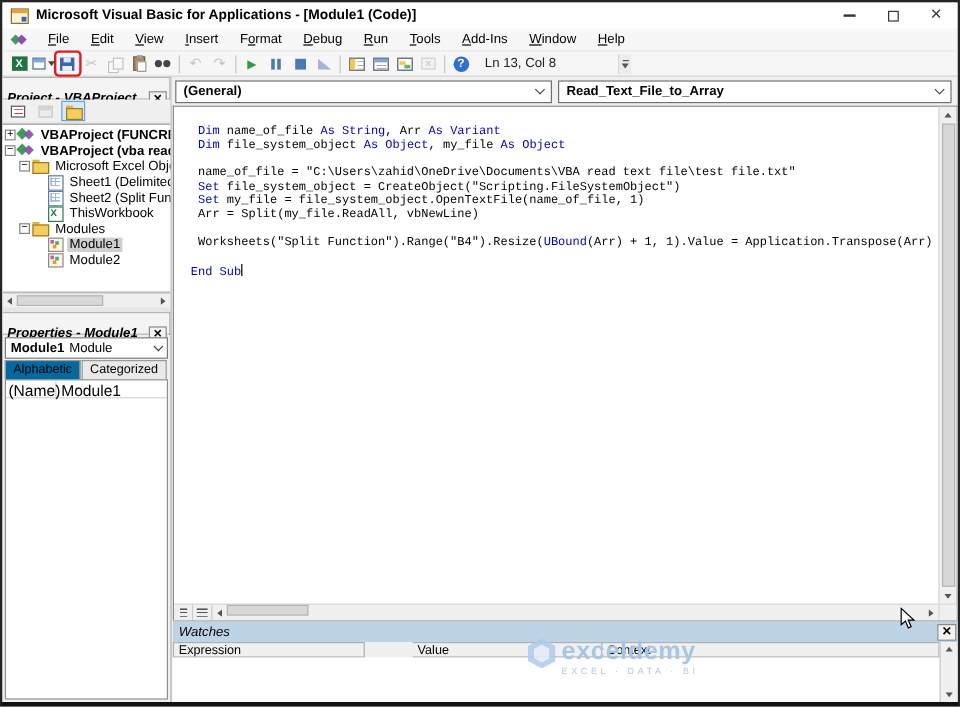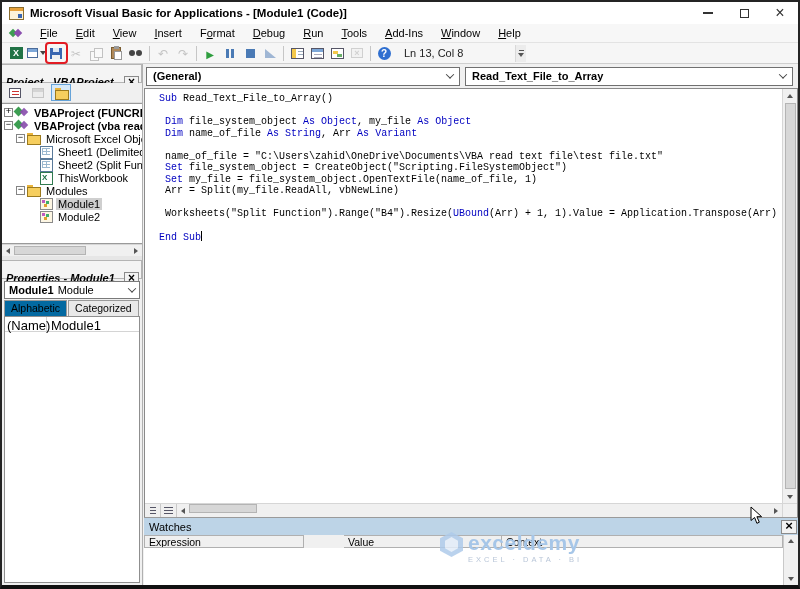--- a/index.html
+++ b/index.html
@@ -167,21 +167,21 @@
   .hscroll-row{height:14px;display:flex;flex:none;border-top:1px solid #d6d6d6;background:#f0f0f0;}
   .pv-btn{width:16px;height:100%;border-right:1px solid #c9c9c9;display:flex;align-items:center;justify-content:center;flex:none;cursor:default;background:#efefef;}
   .i-procview{width:6px;height:7px;background:repeating-linear-gradient(#556 0 1px,transparent 1px 3px);}
   .i-fullview{width:9px;height:7px;background:repeating-linear-gradient(#556 0 1px,transparent 1px 3px);}
   .code-hthumb{width:68px;}
   .sb-corner{width:15px;height:100%;background:#f0f0f0;border-left:1px solid #d6d6d6;flex:none;}
 
   
   .watches{height:68px;flex:none;display:flex;flex-direction:column;border-top:1px solid #9a9a9a;position:relative;background:#fff;margin-left:1px;}
   .watch-head{height:17px;background:#bdd4e7;display:flex;align-items:center;padding:0 1px 0 5px;flex:none;}
-  .watch-title{font-size:11px;color:#000;flex:1;}
+  .watch-title{font-size:11px;color:#000;flex:1;font-style:italic;}
   .watch-x{width:16px;height:14px;border:1px solid #8a8a8a;background:#f2f2f2;display:flex;align-items:center;justify-content:center;flex:none;cursor:default;}
   .watch-x::after{content:"×";font:bold 13px/1 "Liberation Sans",sans-serif;margin-top:-2px;}
   .watch-body{flex:1;display:flex;min-height:0;}
   .watch-cols{flex:1;display:flex;flex-direction:column;min-width:0;}
   .watch-colrow{height:13px;display:flex;flex:none;background:#f0f0f0;}
   .wcol{border:1px solid #b0b0b0;border-left:none;font-size:10.5px;padding:0 0 0 4px;line-height:12px;white-space:nowrap;overflow:hidden;flex:none;cursor:default;}
   .wcol:first-child{border-left:1px solid #b0b0b0;}
   .watch-rows{flex:1;background:#fff;}
   .watch-vscroll{width:15px;background:#f0f0f0;border-left:1px solid #c9c9c9;display:flex;flex-direction:column;flex:none;}
   .watch-vscroll .sb-btn{height:12px;width:100%;}
@@ -423,24 +423,23 @@
         </div>
         <div class="codecombo right">
           <span>Read_Text_File_to_Array</span>
           <span class="chev"></span>
         </div>
       </div>
 
       <div class="code-window">
         <div class="code-main">
           <div class="code-text" id="code-text">
-              <div class="code-line"><span class="kw">Sub</span><span> Read_Text_File_to_Array()</span></div>
               <div class="code-line">&nbsp;</div>
+              <div class="code-line"><span> </span><span class="kw">Dim</span><span> name_of_file </span><span class="kw">As</span><span> </span><span class="kw">String</span><span>, Arr </span><span class="kw">As</span><span> </span><span class="kw">Variant</span></div>
               <div class="code-line"><span> </span><span class="kw">Dim</span><span> file_system_object </span><span class="kw">As</span><span> </span><span class="kw">Object</span><span>, my_file </span><span class="kw">As</span><span> </span><span class="kw">Object</span></div>
-              <div class="code-line"><span> </span><span class="kw">Dim</span><span> name_of_file </span><span class="kw">As</span><span> </span><span class="kw">String</span><span>, Arr </span><span class="kw">As</span><span> </span><span class="kw">Variant</span></div>
               <div class="code-line">&nbsp;</div>
               <div class="code-line"><span> name_of_file = "C:\Users\zahid\OneDrive\Documents\VBA read text file\test file.txt"</span></div>
               <div class="code-line"><span> </span><span class="kw">Set</span><span> file_system_object = CreateObject("Scripting.FileSystemObject")</span></div>
               <div class="code-line"><span> </span><span class="kw">Set</span><span> my_file = file_system_object.OpenTextFile(name_of_file, 1)</span></div>
               <div class="code-line"><span> Arr = Split(my_file.ReadAll, vbNewLine)</span></div>
               <div class="code-line">&nbsp;</div>
               <div class="code-line"><span> Worksheets("Split Function").Range("B4").Resize(</span><span class="kw">UBound</span><span>(Arr) + 1, 1).Value = Application.Transpose(Arr)</span></div>
               <div class="code-line">&nbsp;</div>
               <div class="code-line"><span class="kw">End Sub</span><span class="caret"></span></div>
             </div>

